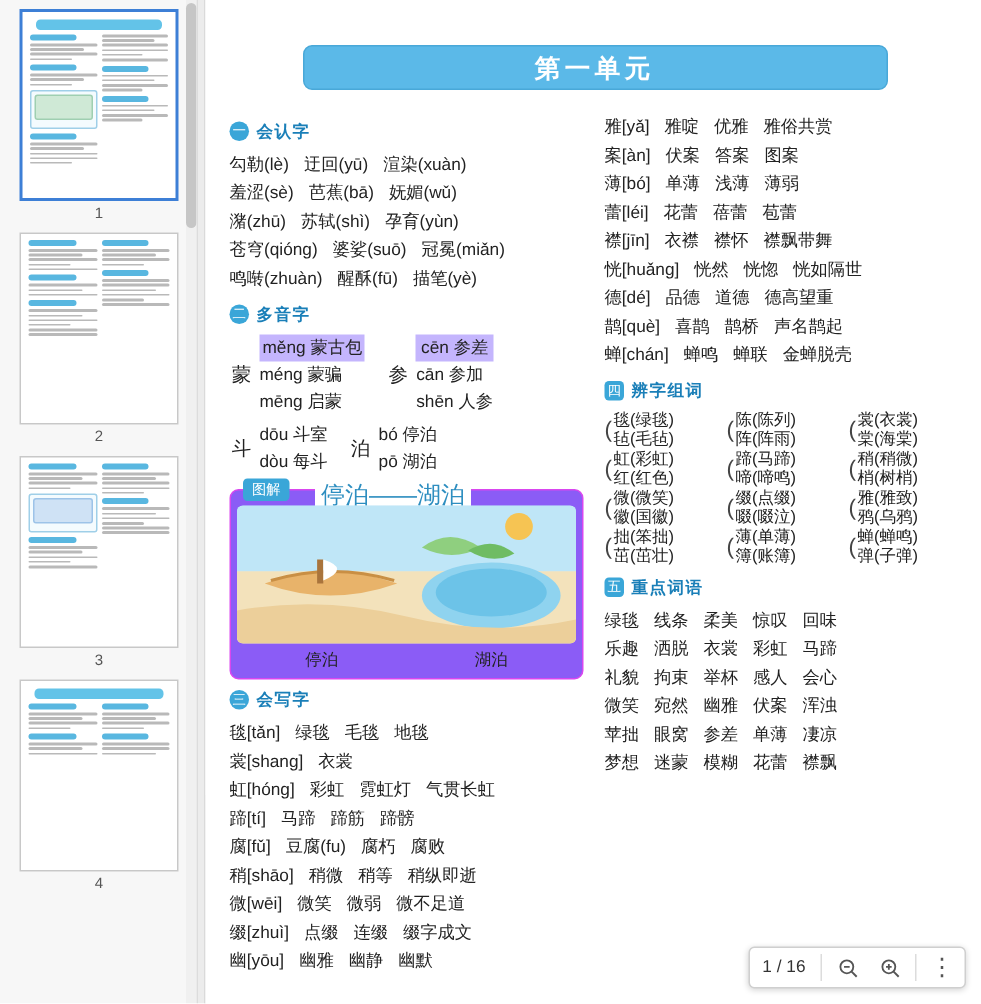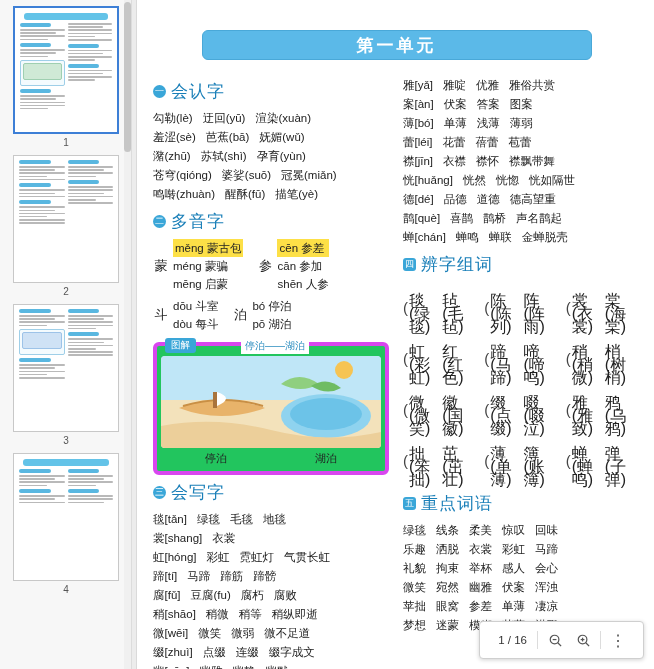--- a/index.html
+++ b/index.html
@@ -166,22 +166,22 @@
     font-size: 9px;
     line-height: 13px;
     text-align: center;
     flex: 0 0 13px;
   }
   .sec-badge.sq {
     border-radius: 3px;
   }
   .sec-title {
     color: #1a7fb8;
-    font-size: 17px;
-    font-weight: normal;
+    font-size: 11px;
+    font-weight: bold;
     letter-spacing: 1px;
   }
 
   .rows { font-size: 11.5px; color: #222; line-height: 19px; }
   .row { display: flex; gap: 10px; white-space: nowrap; }
   .row .cell { display: inline-block; }
 
   
   .poly {
     font-size: 11.5px;
@@ -194,48 +194,47 @@
     gap: 4px;
     margin-bottom: 1px;
   }
   .poly-char {
     width: 16px;
     font-size: 13px;
     text-align: center;
     flex: 0 0 16px;
   }
   .poly-stack { display: flex; flex-direction: column; }
-  .hl { background: #fde047; padding: 0 2px; }
+  .hl { background: #c4b5fd; padding: 0 2px; text-align: center; }
 
   
   .illus {
-    border: 4px solid #d946ef;
+    border: 1px solid #d946ef;
     border-radius: 6px;
     margin: 8px 0 4px 0;
     padding: 4px;
     position: relative;
-    background: #22c55e;
+    background: #8b5cf6;
   }
   .illus-tag {
     position: absolute;
     top: -8px; left: 8px;
     background: #3aa6d8;
     color: #fff;
     font-size: 9.5px;
     padding: 1px 6px;
     border-radius: 3px;
   }
   .illus-tag2 {
     position: absolute;
     top: -8px; left: 56px;
     background: #ffffff;
     color: #2d8ec0;
-    font-size: 10px;
+    font-size: 16px;
     padding: 1px 4px;
-    margin-left: 28px;
   }
   .illus-pic {
     height: 92px;
     margin-top: 6px;
     border-radius: 4px;
     position: relative;
     overflow: hidden;
     background: linear-gradient(#bfe6f7 0%, #bfe6f7 46%, #f7e6c0 46%, #f3e0b4 100%);
   }
   .illus-caps {
@@ -248,35 +247,35 @@
 
   
   .pairs { font-size: 11px; line-height: 20px; color: #222; }
   .pair-row { display: flex; gap: 8px; }
   .pair {
     display: inline-flex;
     align-items: center;
     width: 108px;
   }
   .brk { color: #444; font-size: 15px; }
-  .pair-txt { display: flex; flex-direction: row; font-size: 16px; line-height: 13px; padding: 0 1px; margin-top: 12px; }
+  .pair-txt { display: flex; flex-direction: column; font-size: 11px; line-height: 13px; padding: 0 1px; }
 
   
   .toolbar {
     position: absolute;
     right: 10px;
     bottom: 10px;
-    height: 38px;
+    height: 28px;
     background: #ffffff;
     border: 1px solid #cfcfcf;
     border-radius: 4px;
     box-shadow: 0 1px 4px rgba(0,0,0,.18);
     display: flex;
     align-items: center;
-    padding: 0 14px;
+    padding: 0 4px;
     gap: 6px;
     z-index: 20;
   }
   .page-ind {
     font-size: 11.5px;
     color: #333;
     padding: 0 4px;
   }
   .tb-sep {
     width: 1px; height: 18px; background: #dcdcdc;

